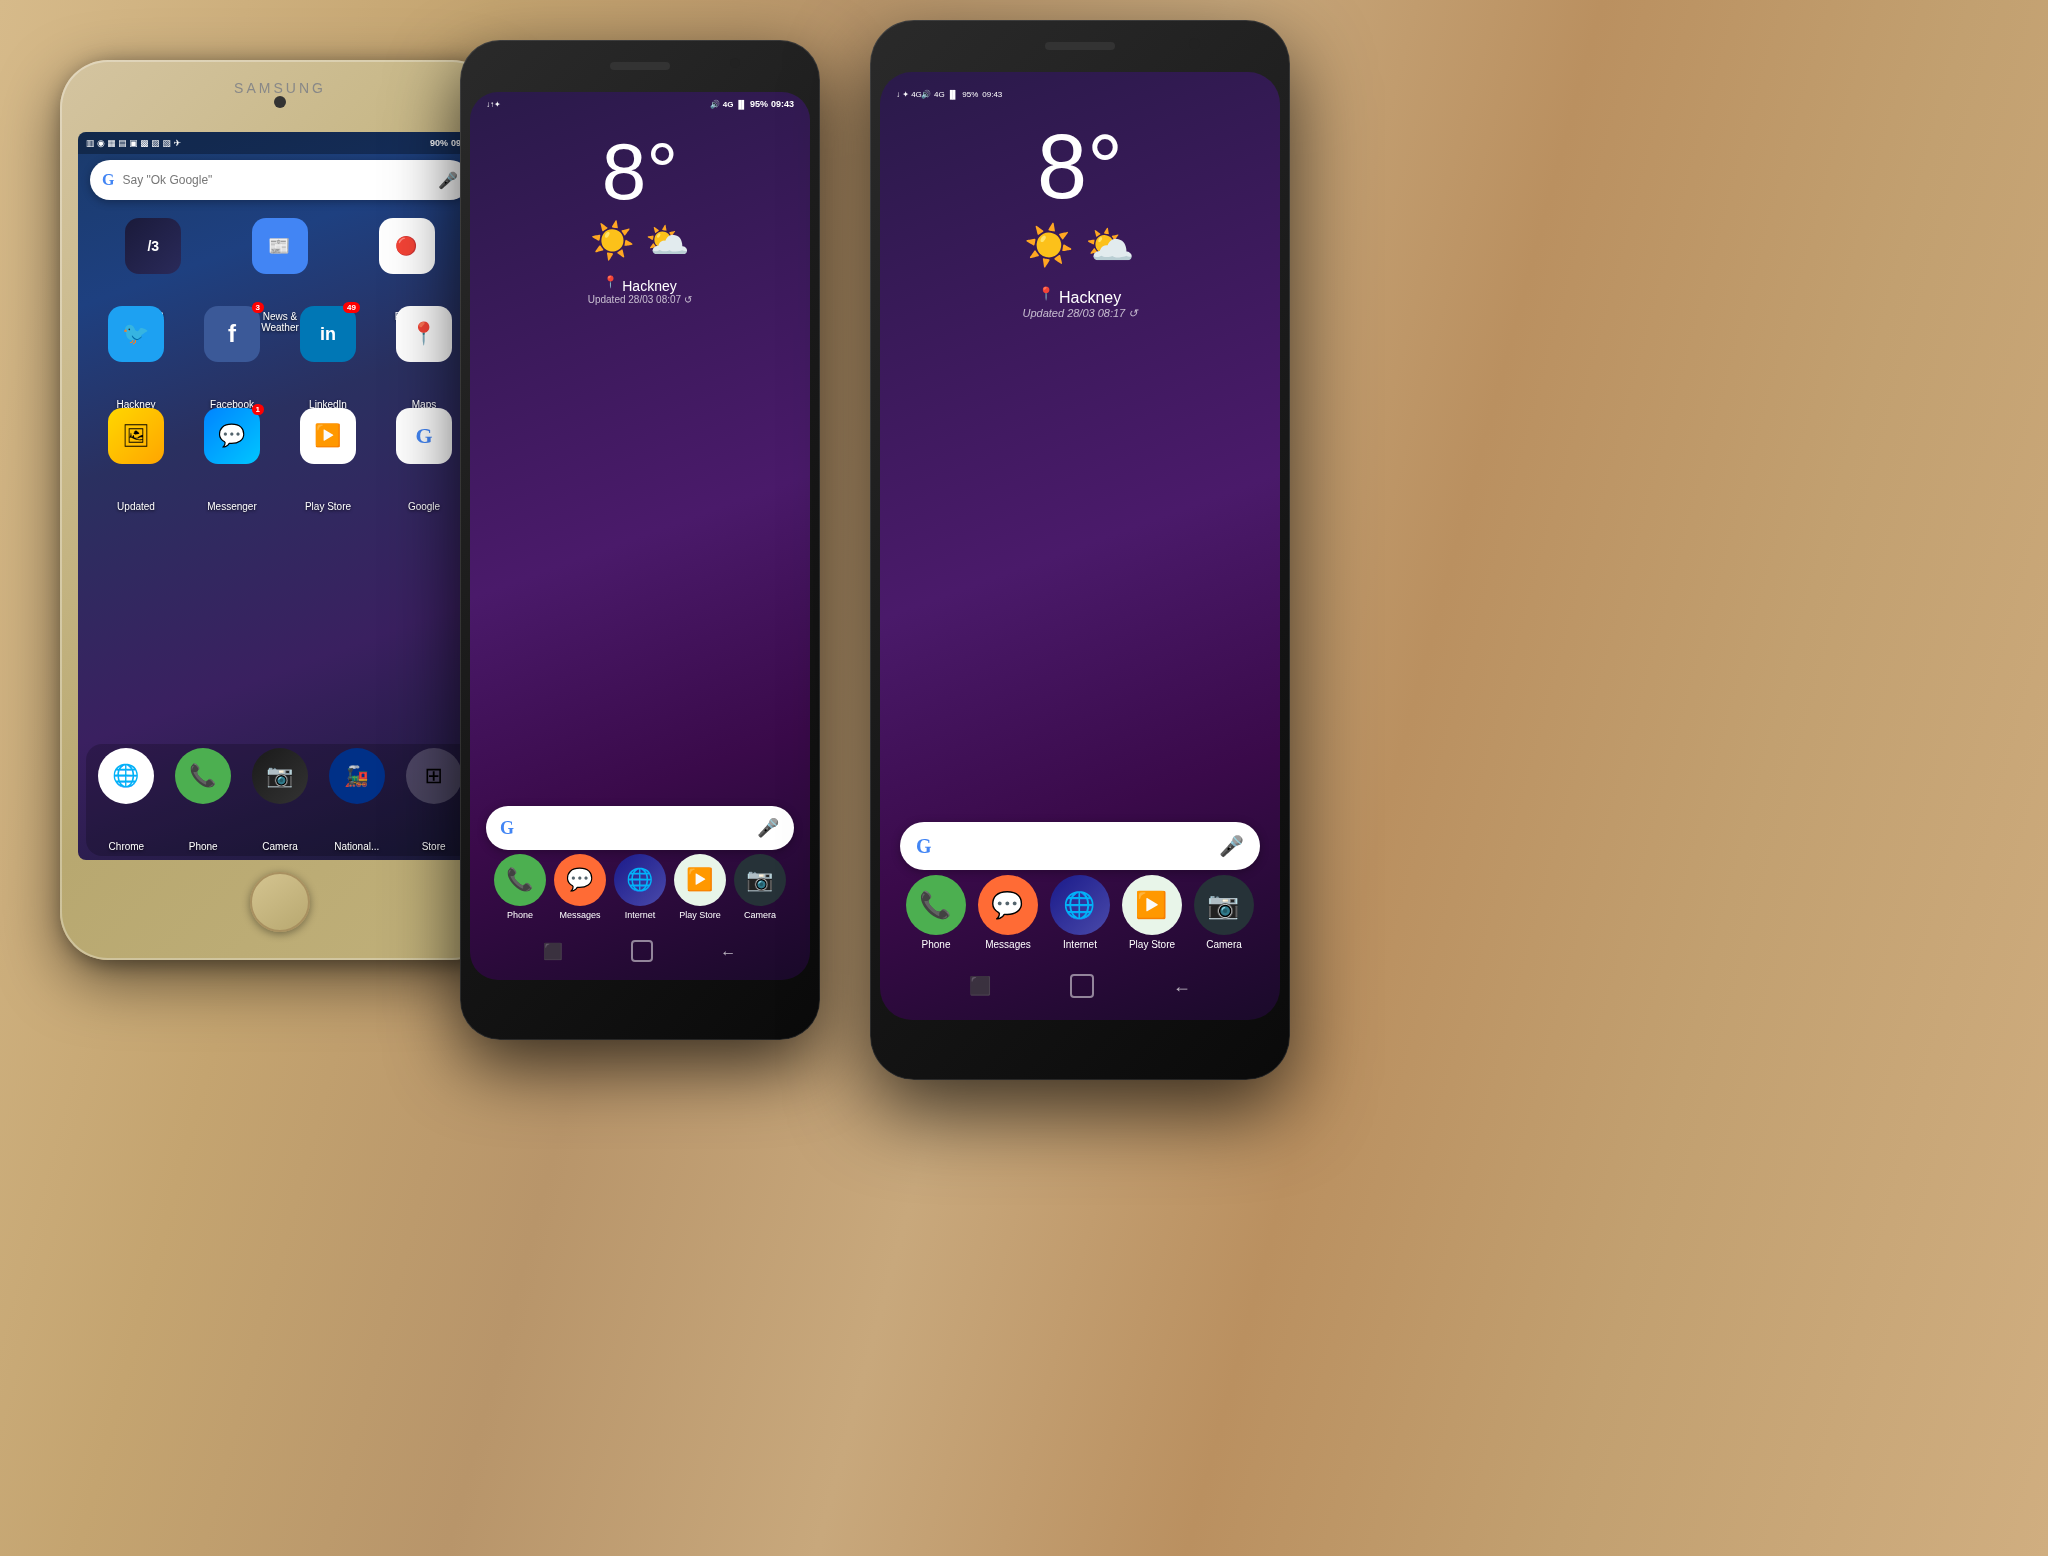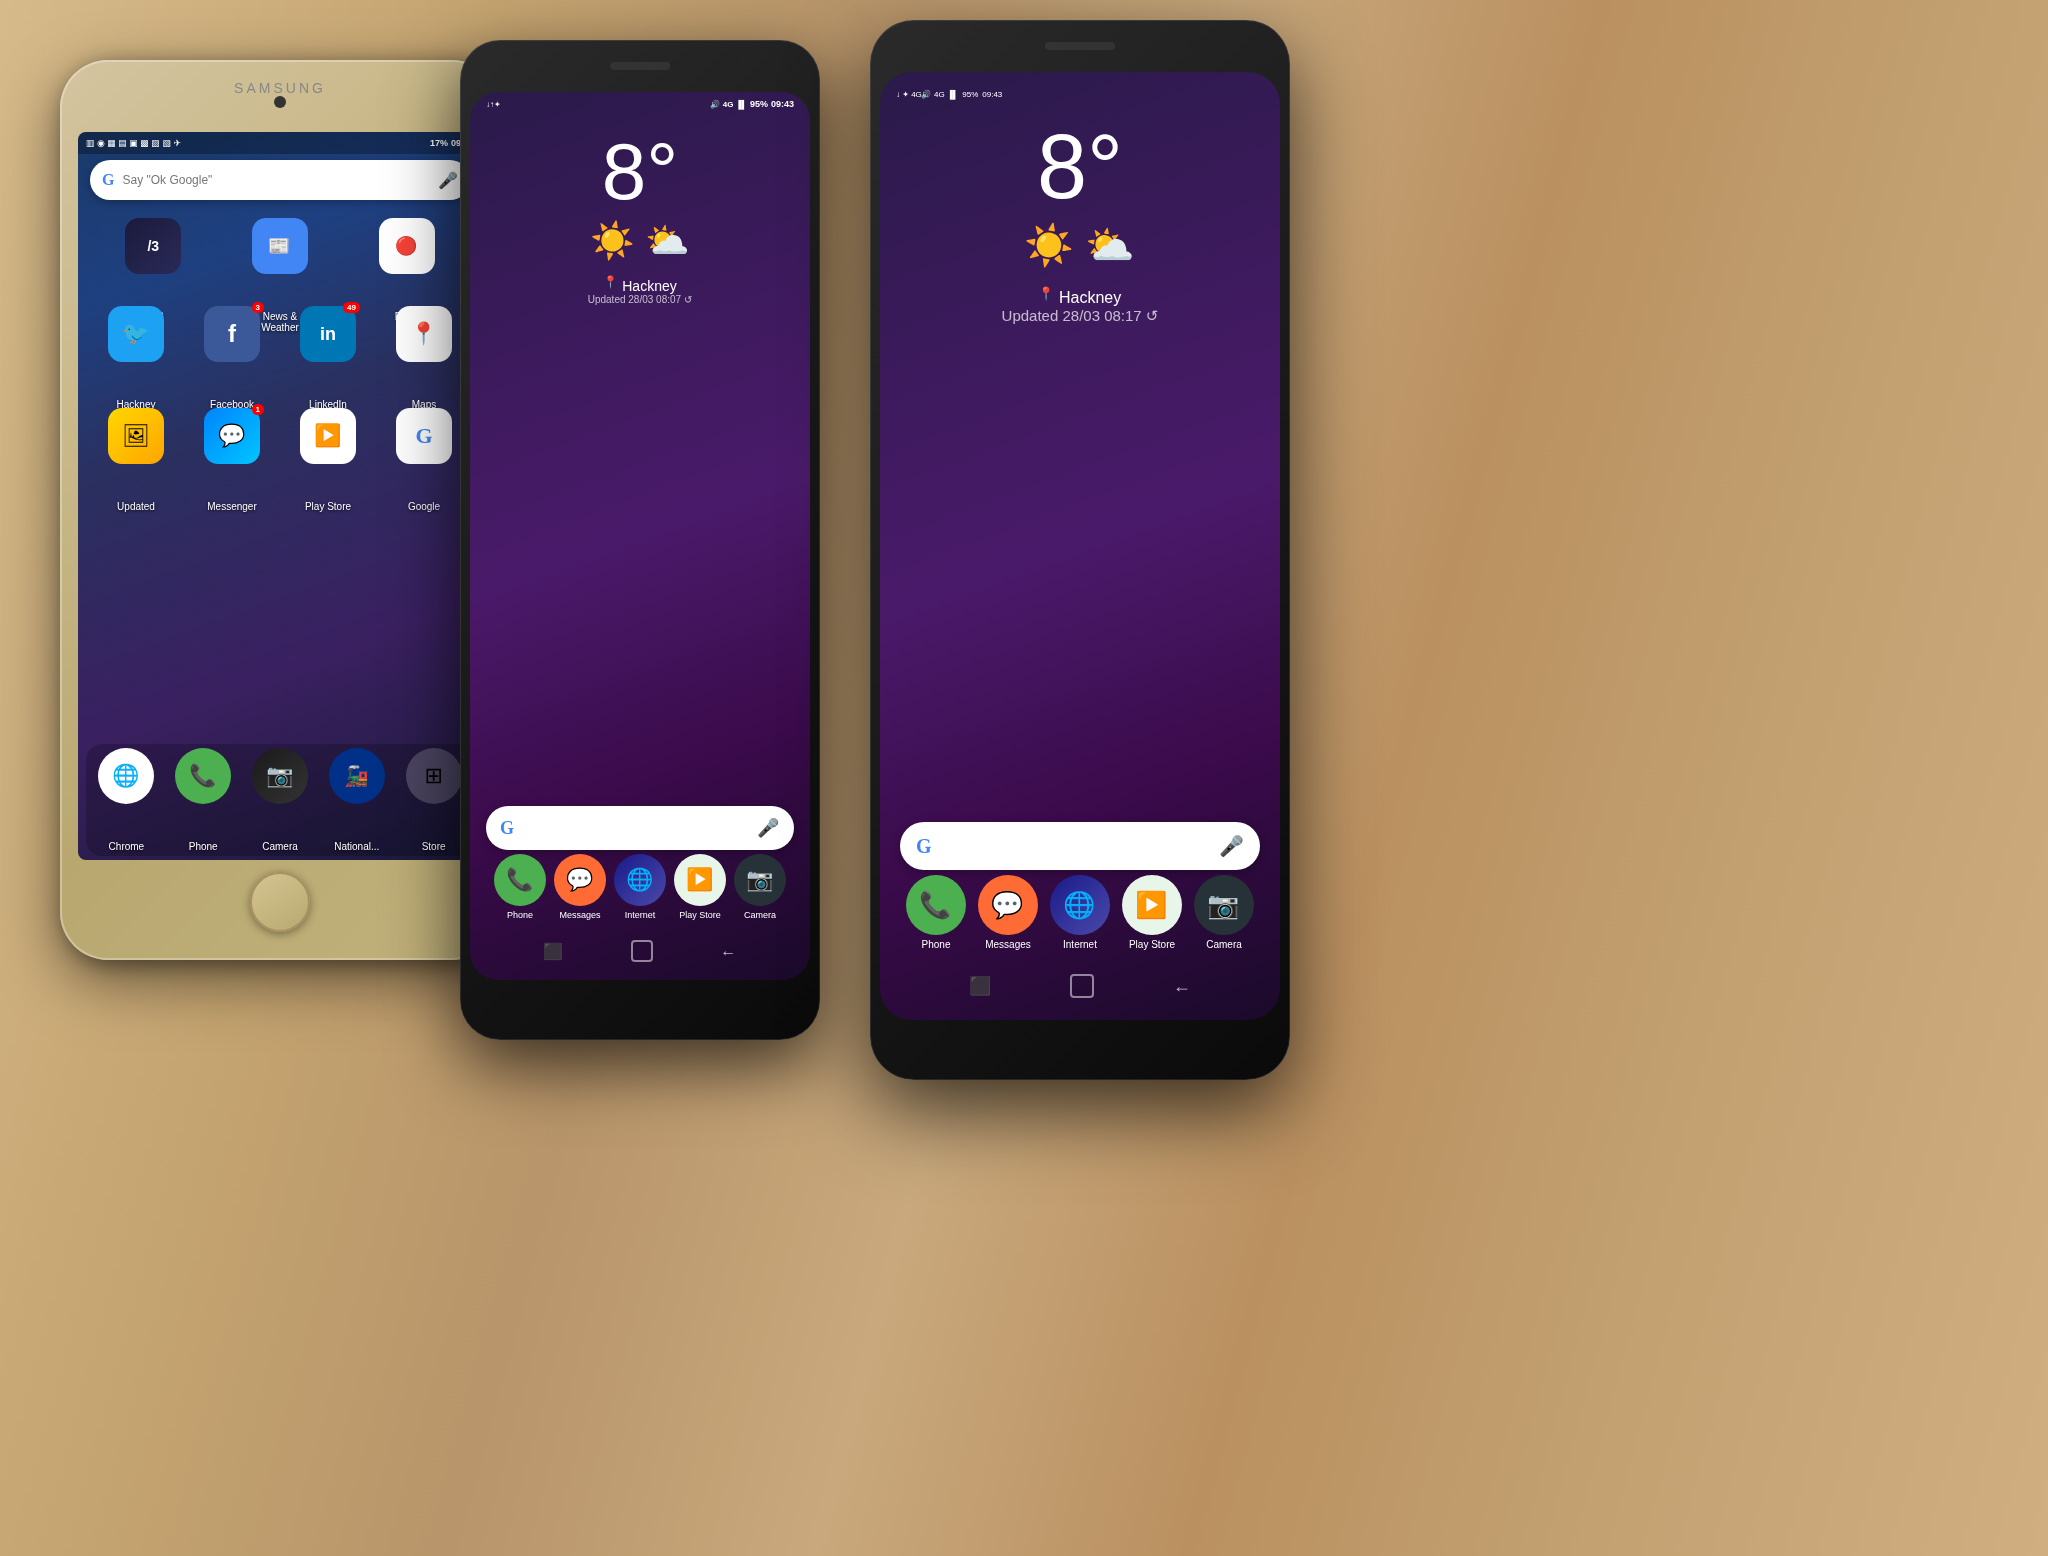--- a/index.html
+++ b/index.html
@@ -362,21 +362,21 @@
       text-align: center;
       color: white;
     }
     .p3-temp {
       font-size: 90px;
       font-weight: 200;
       line-height: 1;
     }
     .p3-weather-icon { font-size: 40px; margin: 10px 0; }
     .p3-location { font-size: 16px; margin-top: 10px; }
-    .p3-updated { font-size: 15px; color: rgba(255,255,255,0.7); }
+    .p3-updated { font-size: 11px; color: rgba(255,255,255,0.7); font-style: italic; }
 
     
     .p3-search {
       position: absolute;
       bottom: 150px;
       left: 20px; right: 20px;
       height: 48px;
       background: white;
       border-radius: 24px;
       display: flex;
@@ -471,21 +471,21 @@
   <div class="phone1-samsung-logo">SAMSUNG</div>
   <div class="phone1-front-camera"></div>
 
   <div class="phone1-screen">
 
     <div class="p1-statusbar">
       <div class="p1-statusbar-left">
         <span>▥ ◉ ▦ ▤ ▣ ▩ ▨ ▧ ✈</span>
       </div>
       <div class="p1-statusbar-right">
-        <span>17%</span>
+        <span>90%</span>
         <span>09:43</span>
       </div>
     </div>
 
     <div class="p1-search">
       <span class="p1-google-g" style="color:#4285f4; font-family:serif;">G</span>
       <span class="p1-search-text">Say "Ok Google"</span>
       <span class="p1-mic">🎤</span>
     </div>
 

